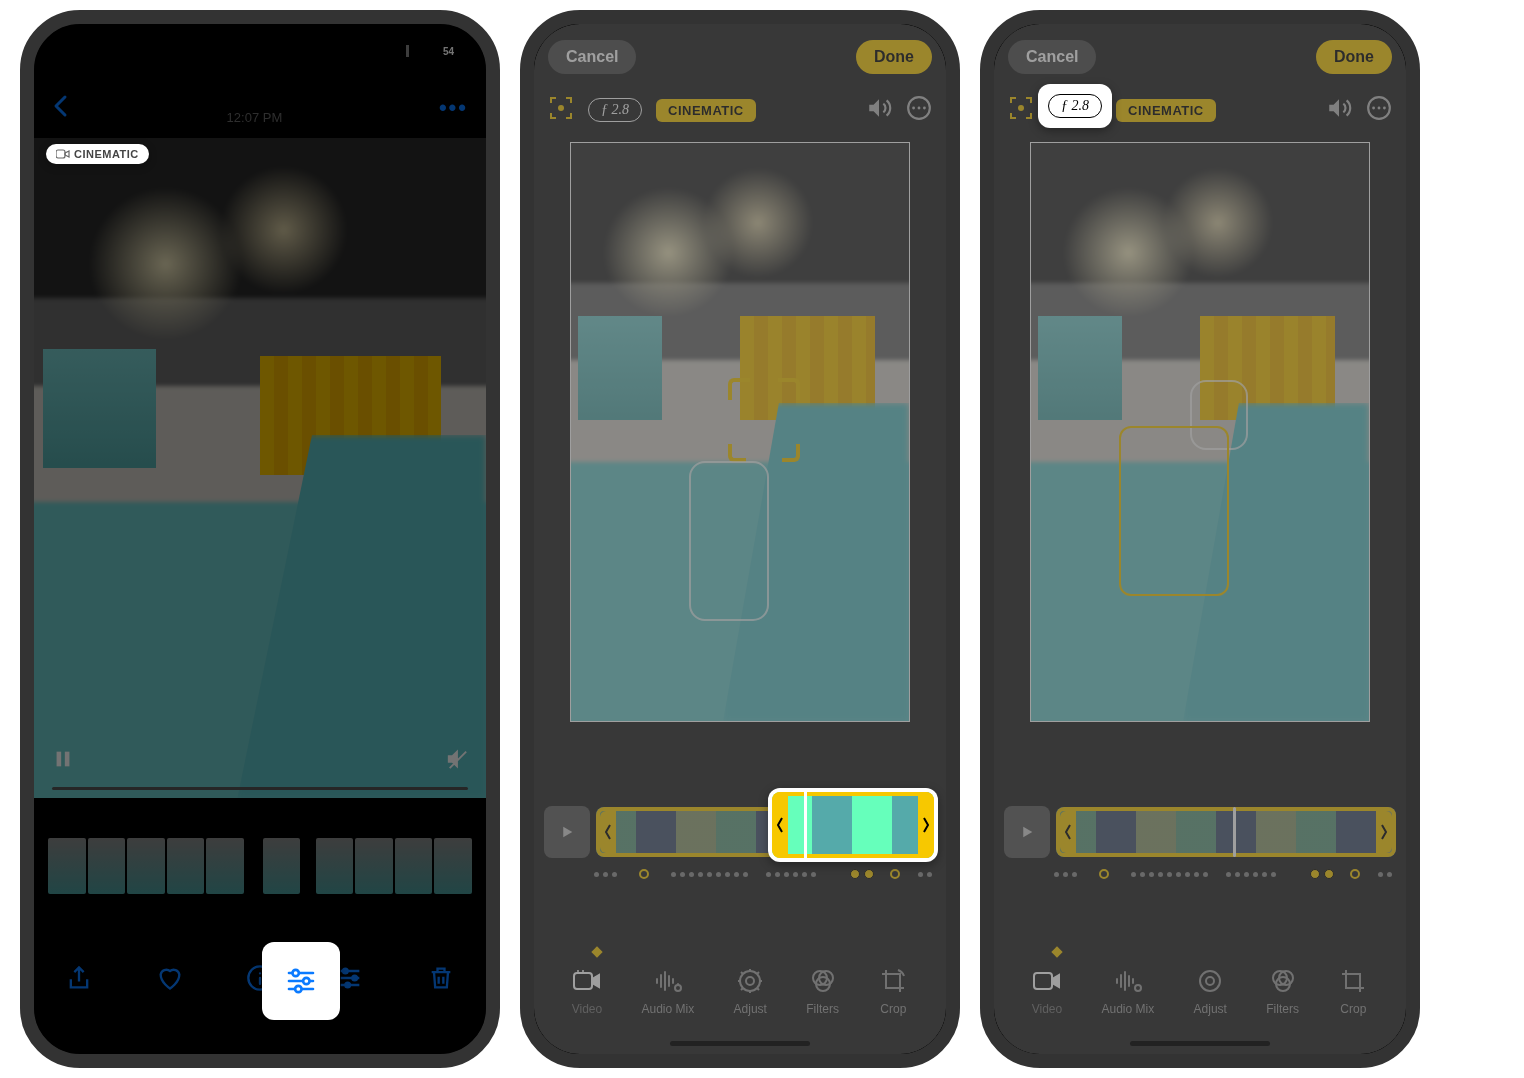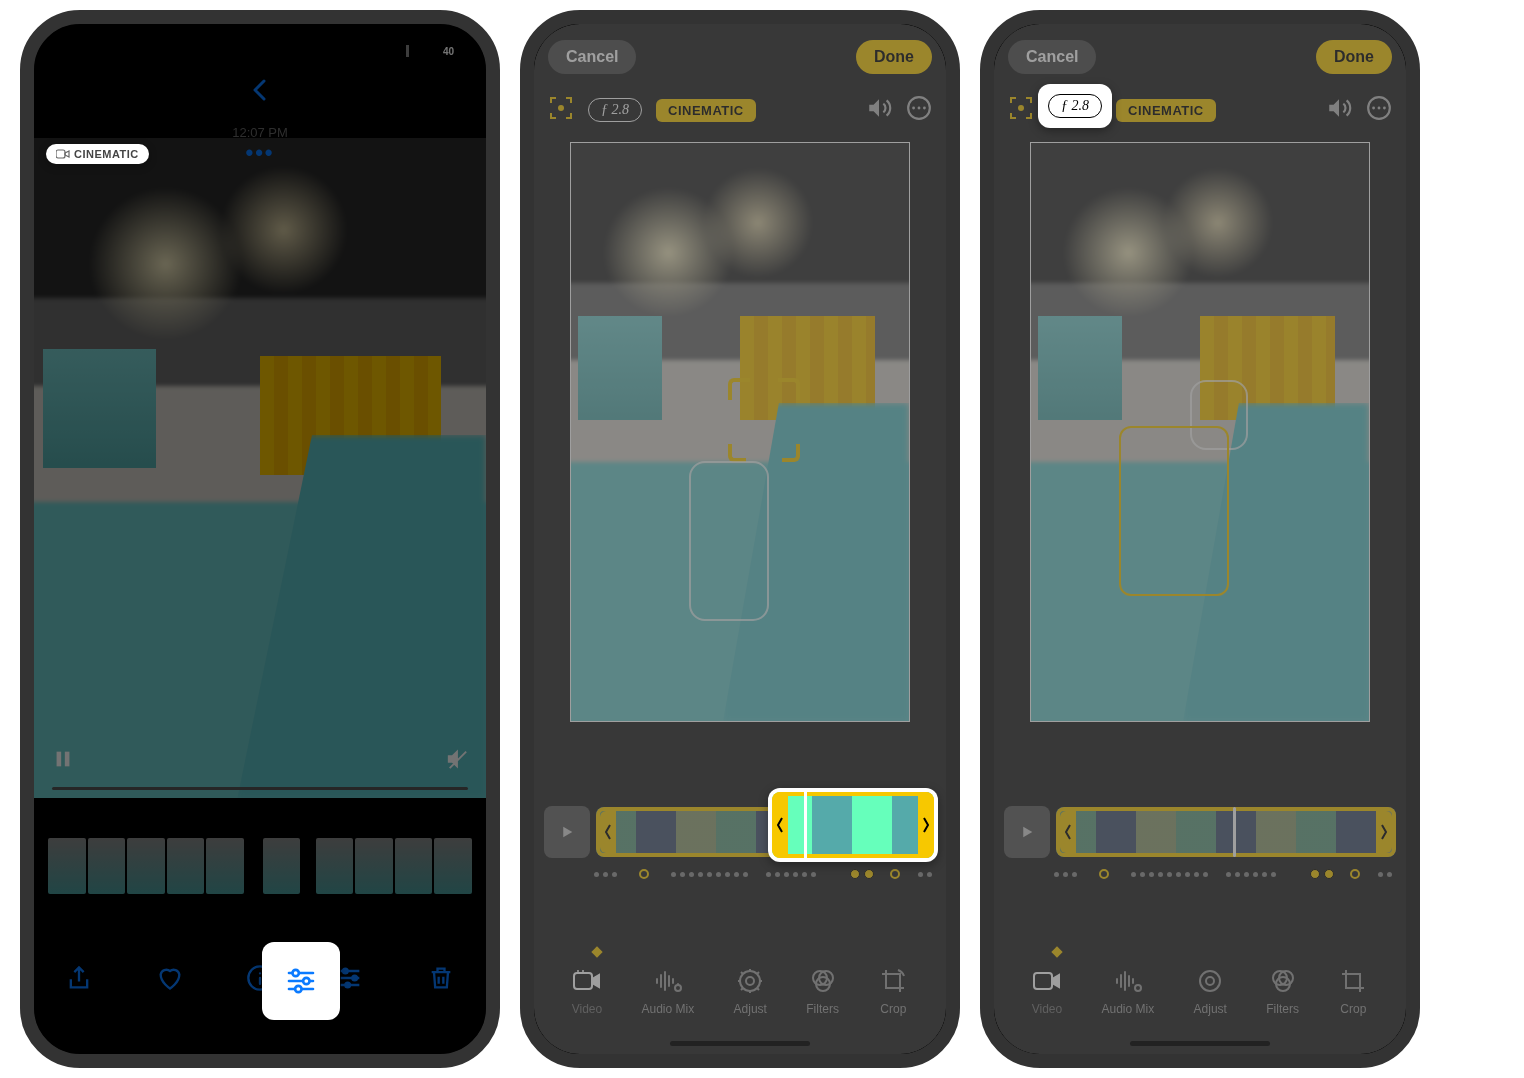--- a/index.html
+++ b/index.html
@@ -61,21 +61,21 @@
     height: 54px; display: flex; justify-content: space-between;
     align-items: center; padding: 0 28px 0 40px; z-index: 5;
     font-size: 17px; font-weight: 600; color: #000;
   }
   .status-right { display: flex; gap: 6px; align-items: center; font-size: 15px; }
   .status-right svg { display:block; }
 
   .nav-bar {
     position: absolute; top: 54px; left: 0; right: 0; height: 60px;
     display: flex; justify-content: space-between; align-items: center;
-    padding: 0 18px; z-index: 5; flex-direction: column;
+    padding: 0 18px; z-index: 5;
   }
   .nav-back { color: #0a7aff; }
   .nav-title { text-align: center; line-height: 1.1; }
   .nav-title .t { font-size: 18px; font-weight: 600; color: #000; }
   .nav-title .s { font-size: 13px; color: #666; }
   .nav-more { color: #0a7aff; font-size: 22px; letter-spacing: 2px; font-weight: 900; }
 
   .photo-area {
     position: absolute; top: 114px; left: 0; right: 0; height: 660px;
     overflow: hidden; z-index: 2;
@@ -270,21 +270,21 @@
         <div class="status-right">
           <svg width="18" height="12" viewBox="0 0 18 12">
               <rect x="0" y="8" width="3" height="4" fill="#000"></rect>
               <rect x="5" y="5" width="3" height="7" fill="#000"></rect>
               <rect x="10" y="2" width="3" height="10" fill="#000"></rect>
               <rect x="15" y="0" width="3" height="12" fill="#888"></rect>
             </svg>
           <svg width="18" height="12" viewBox="0 0 18 12">
               <path d="M9 11 L7 9 Q9 7 11 9 Z M4 6 Q9 1 14 6 L12 8 Q9 5 6 8 Z M1 3 Q9 -4 17 3 L15 5 Q9 -1 3 5 Z" fill="#000"></path>
             </svg>
-          <span style="background:#000;color:#fff;font-size:10px;font-weight:700;padding:1px 4px;border-radius:4px;">40</span>
+          <span style="background:#000;color:#fff;font-size:10px;font-weight:700;padding:1px 4px;border-radius:4px;">54</span>
         </div>
       </div>
 
       <div class="nav-bar">
         <div class="nav-back">
           <svg width="18" height="24" viewBox="0 0 18 24">
               <path d="M13 3 L4 12 L13 21" stroke="#0a7aff" stroke-width="3" fill="none" stroke-linecap="round" stroke-linejoin="round"></path>
             </svg>
         </div>
         <div class="nav-title">

